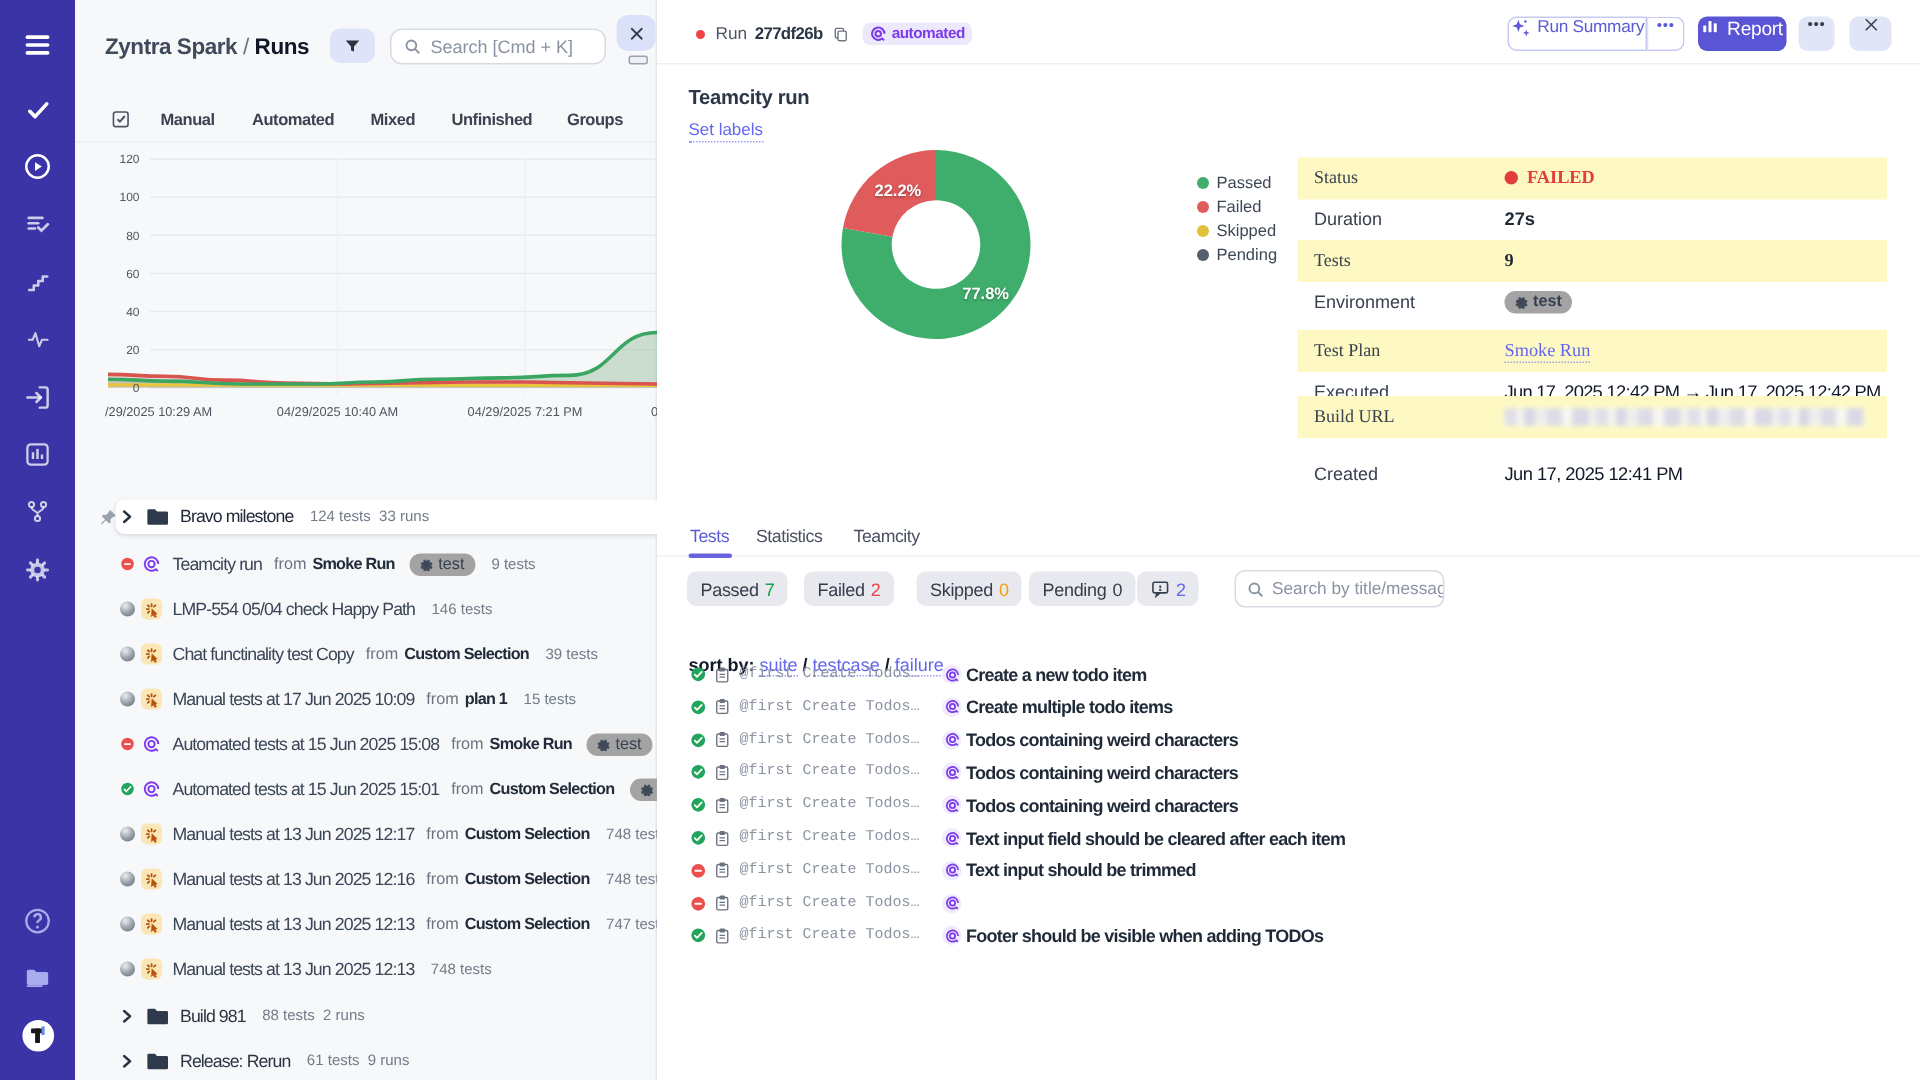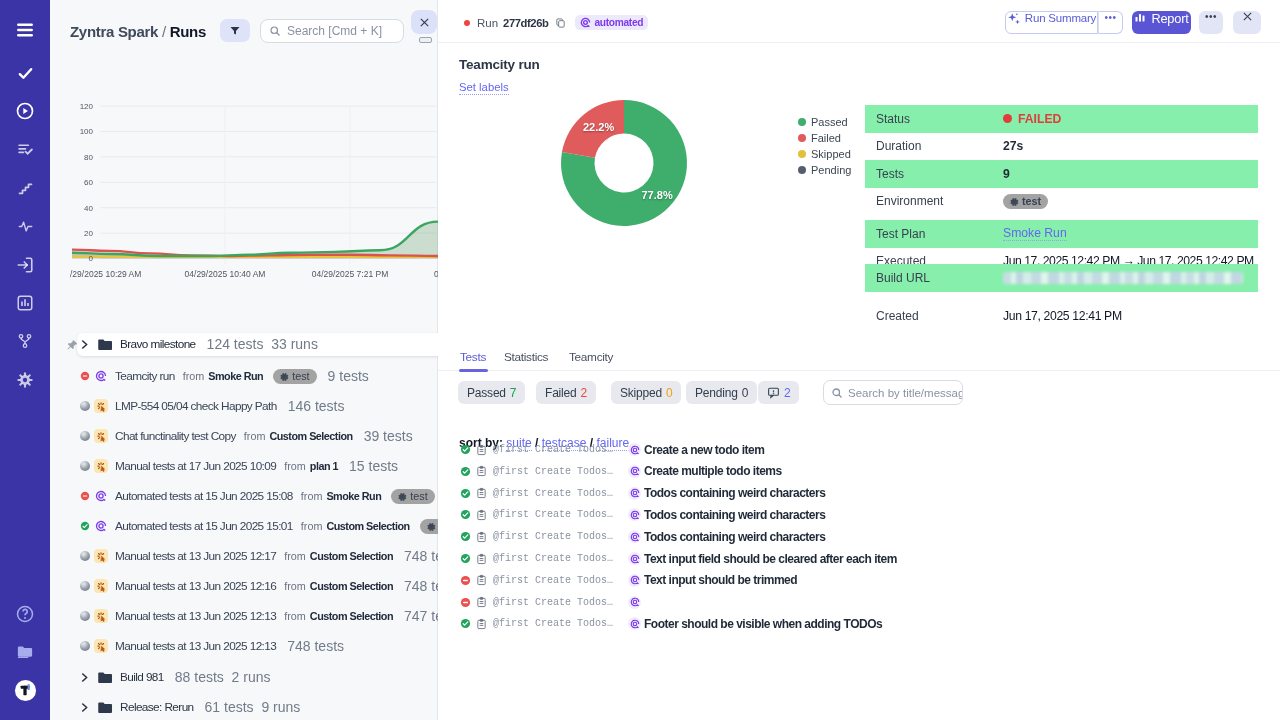--- a/index.html
+++ b/index.html
@@ -19,21 +19,21 @@
 .ltab { position:absolute; top:3px; font-size:11px; color:#3b4350; font-weight:700; letter-spacing:-0.3px; }
 
 #chart { position:absolute; left:0; top:96px; }
 
 .pinicon { position:absolute; left:16px; top:338px; }
 #bravocard { position:absolute; left:27px; top:333px; width:361px; height:23px; background:#fff; border-radius:6px 0 0 6px; box-shadow:0 1px 3px rgba(40,50,80,.14); }
 .lrow { position:absolute; left:27px; width:361px; height:20px; display:flex; align-items:center; overflow:hidden; }
 .lrow .title { font-size:11.8px; color:#3a4556; letter-spacing:-0.6px; margin-left:7px; white-space:nowrap; }
 .lrow .from { font-size:10.8px; color:#6b7280; margin-left:8px; white-space:nowrap; }
 .lrow .fromb { font-size:10.8px; color:#222b3a; font-weight:700; letter-spacing:-0.5px; margin-left:4px; white-space:nowrap; }
-.lrow .cnt { font-size:14px; color:#717b89; margin-left:11px; white-space:nowrap; }
+.lrow .cnt { font-size:10px; color:#717b89; margin-left:11px; white-space:nowrap; }
 .pill { display:inline-flex; align-items:center; gap:3px; background:#a3a3a3; border-radius:9px; padding:1px 7px 2px 6px; font-size:10.8px; color:#374151; margin-left:10px; white-space:nowrap; }
 .stat { width:10px; height:10px; flex:0 0 10px; margin-left:3px; display:flex; align-items:center; justify-content:center; }
 .typ { width:14px; height:14px; flex:0 0 14px; margin-left:4px; display:flex; align-items:center; justify-content:center; }
 .chev { width:10px; margin-left:4px; display:flex; align-items:center; }
 .folderrow .title { font-weight:400; color:#2a3442; }
 
 #rpanel { position:absolute; left:438px; top:0; width:842px; height:720px; background:#fff; }
 #rhead { position:absolute; left:0; top:0; width:842px; height:43px; border-bottom:1px solid #edeff2; }
 #runline { position:absolute; left:26px; top:15px; display:flex; align-items:center; font-size:11.5px; color:#4b5563; }
 #runline b { color:#2b3545; margin-left:5px; letter-spacing:-0.4px; font-size:11.2px; }
@@ -44,21 +44,21 @@
 #btn-report { left:694px; width:59px; background:#5a55d4; color:#fff; gap:5px; font-size:12.8px; }
 #btn-dots2 { left:761px; width:24px; background:#e2e5f6; color:#374151; font-size:10px; letter-spacing:0.5px; }
 #btn-close2 { left:795px; }
 #rtitle { position:absolute; left:21px; top:57px; font-size:13.5px; font-weight:700; letter-spacing:-0.2px; color:#2d3748; }
 #setlabels { position:absolute; left:21px; top:81px; font-size:11.3px; color:#6366f1; border-bottom:1px dotted #9aa0f0; padding-bottom:1px; }
 
 .leg { position:absolute; display:flex; align-items:center; gap:5px; font-size:11px; color:#3c4654; }
 .leg .dot { width:8px; height:8px; border-radius:50%; }
 
 .drow { position:absolute; left:427px; width:393px; height:27.5px; display:flex; align-items:center; }
-.drow.alt { background:#86efac; }
+.drow.alt { background:#fef9c3;font-family:Liberation Serif, serif; }
 .drow .lab { width:138px; padding-left:11px; font-size:12px; color:#39414f; }
 .drow .val { font-size:12.2px; color:#1f2937; font-weight:700; display:flex; align-items:center; white-space:nowrap; }
 
 #ttabs { position:absolute; left:0; top:346px; width:842px; height:25px; border-bottom:1px solid #eef0f3; }
 .ttab { position:absolute; top:4px; font-size:11.8px; color:#49515f; letter-spacing:-0.3px; }
 #ttab-tests { left:22px; color:#5b5bd6; font-weight:500; }
 #tunder { position:absolute; left:21px; top:23px; width:29px; height:3px; background:#6a63e0; border-radius:2px; }
 
 .chip { position:absolute; top:381px; height:23px; background:#e7e9ee; border-radius:6px; display:flex; align-items:center; font-size:12px; color:#333d4b; font-weight:400; letter-spacing:-0.2px; padding:0 9px; gap:4px; }
 .chip .n7 { color:#16a34a; } .chip .n2r { color:#ef4444; } .chip .n0o { color:#f59e0b; } .chip .n0d { color:#374151; } .chip .n2p { color:#6366f1; }
@@ -183,20 +183,31 @@
         <circle cx="10.5" cy="10.5" r="6.5"></circle>
         <line x1="15.5" y1="15.5" x2="21" y2="21"></line>
       </svg>Search [Cmd + K]</div>
   <div style="position:absolute;left:369px;top:37px;width:13px;height:6px;border:1.5px solid #9aa3b2;border-radius:2px;background:#eef0f4"></div>
     <div id="closebtn">
       <svg width="11" height="11" viewBox="0 0 24 24" fill="none" stroke="#343c4c" stroke-width="2.6">
         <line x1="4" y1="4" x2="20" y2="20"></line>
         <line x1="20" y1="4" x2="4" y2="20"></line>
       </svg>
     </div>
+  <div id="tabsrow">
+    <svg class="abs" style="left:24px;top:2px" width="13" height="13" viewBox="0 0 24 24" fill="none" stroke="#4b5563" stroke-width="2">
+        <rect x="3" y="3" width="18" height="18" rx="3"></rect>
+        <path d="M8 12l3 3 6-7" stroke-width="2.4"></path>
+      </svg>
+    <div class="ltab" style="left:57px">Manual</div>
+    <div class="ltab" style="left:118px">Automated</div>
+    <div class="ltab" style="left:197px">Mixed</div>
+    <div class="ltab" style="left:251px">Unfinished</div>
+    <div class="ltab" style="left:328px">Groups</div>
+  </div>
   <div id="chart"><svg width="388" height="190" viewBox="0 0 388 190">
 <line x1="50" y1="162.5" x2="388" y2="162.5" stroke="#e9eaed" stroke-width="1"></line>
         <line x1="50" y1="137.1" x2="388" y2="137.1" stroke="#e9eaed" stroke-width="1"></line>
         <line x1="50" y1="111.7" x2="388" y2="111.7" stroke="#e9eaed" stroke-width="1"></line>
         <line x1="50" y1="86.30000000000001" x2="388" y2="86.30000000000001" stroke="#e9eaed" stroke-width="1"></line>
         <line x1="50" y1="60.900000000000006" x2="388" y2="60.900000000000006" stroke="#e9eaed" stroke-width="1"></line>
         <line x1="50" y1="35.5" x2="388" y2="35.5" stroke="#e9eaed" stroke-width="1"></line>
         <line x1="50" y1="10.100000000000023" x2="388" y2="10.100000000000023" stroke="#e9eaed" stroke-width="1"></line>
         <line x1="175" y1="10" x2="175" y2="168" stroke="#eff0f2" stroke-width="1"></line>
         <line x1="300" y1="10" x2="300" y2="168" stroke="#eff0f2" stroke-width="1"></line>

